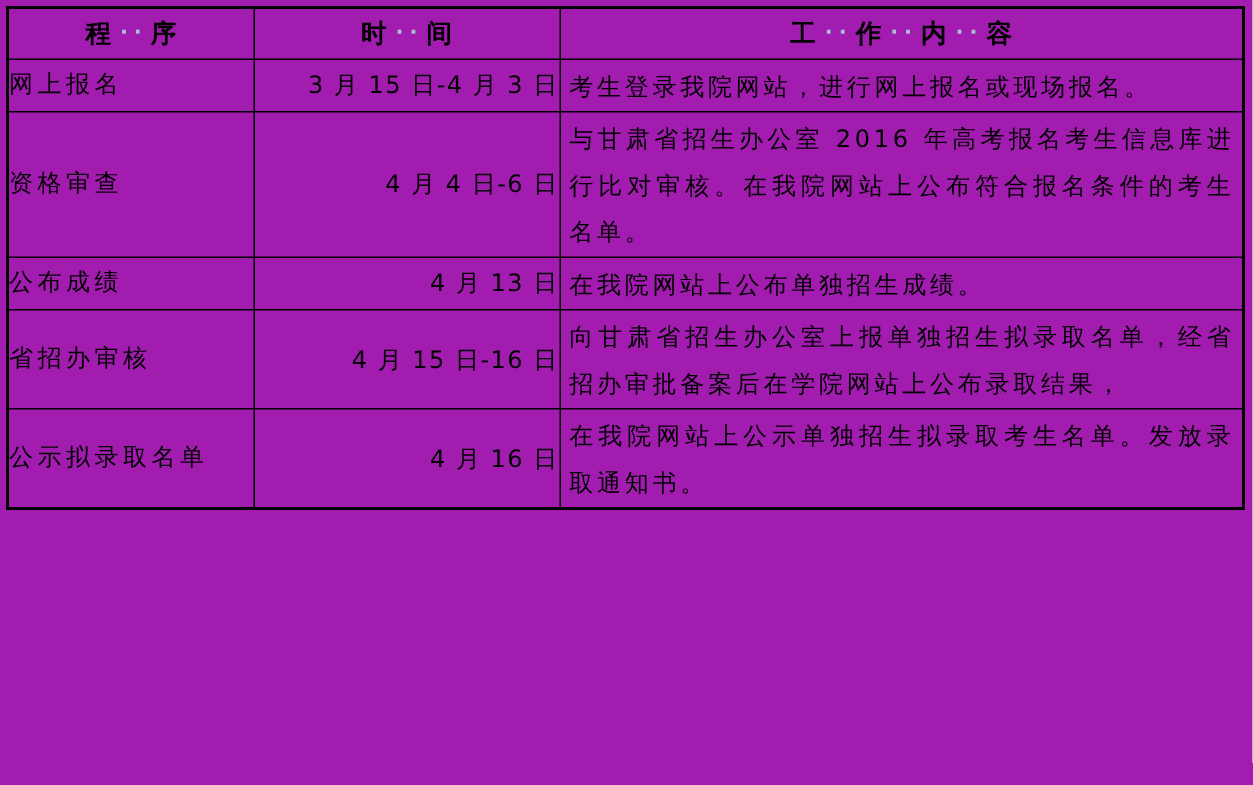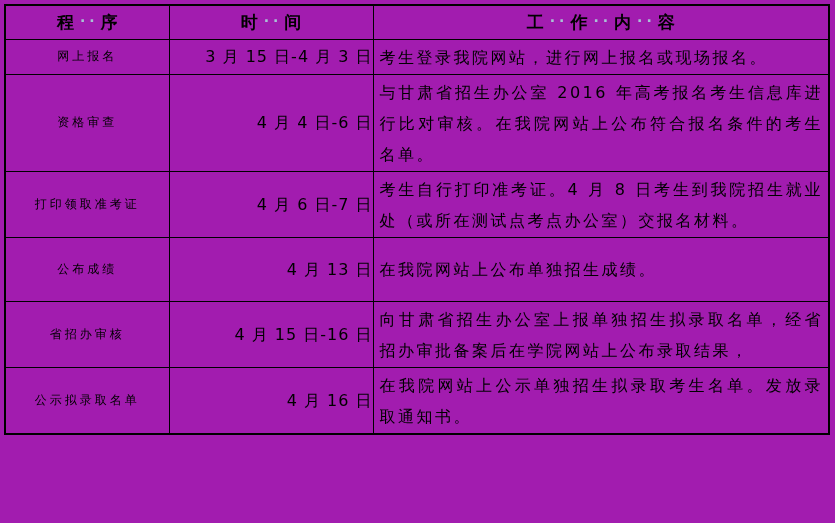--- a/index.html
+++ b/index.html
@@ -45,22 +45,22 @@
   .dots {
     color: #a9c3d6;
     font-weight: bold;
     font-size: 14px;
     letter-spacing: 4px;
     padding-left: 6px;
     padding-right: 2px;
     vertical-align: 2px;
   }
   td.proc {
-    font-size: 12px;
-    text-align: center;
+    font-size: 16px;
+    text-align: left;
     letter-spacing: 3px;
   }
   td.time {
     font-size: 16px;
     text-align: right;
     letter-spacing: 1px;
     white-space: pre-line;
     line-height: 31px;
   }
   td.work {
@@ -104,25 +104,20 @@
         <td class="proc">网上报名</td>
         <td class="time">3 月 15 日-4 月 3 日</td>
         <td class="work">考生登录我院网站，进行网上报名或现场报名。</td>
       </tr>
       <tr>
         <td class="proc">资格审查</td>
         <td class="time">4 月 4 日-6 日</td>
         <td class="work">与甘肃省招生办公室 2016 年高考报名考生信息库进行比对审核。在我院网站上公布符合报名条件的考生名单。</td>
       </tr>
       <tr>
-        <td class="proc">打印领取准考证</td>
-        <td class="time">4 月 6 日-7 日</td>
-        <td class="work">考生自行打印准考证。4 月 8 日考生到我院招生就业处（或所在测试点考点办公室）交报名材料。</td>
-      </tr>
-      <tr>
         <td class="proc">公布成绩</td>
         <td class="time">4 月 13 日</td>
         <td class="work">在我院网站上公布单独招生成绩。</td>
       </tr>
       <tr>
         <td class="proc">省招办审核</td>
         <td class="time">4 月 15 日-16 日</td>
         <td class="work">向甘肃省招生办公室上报单独招生拟录取名单，经省招办审批备案后在学院网站上公布录取结果，</td>
       </tr>
       <tr>

